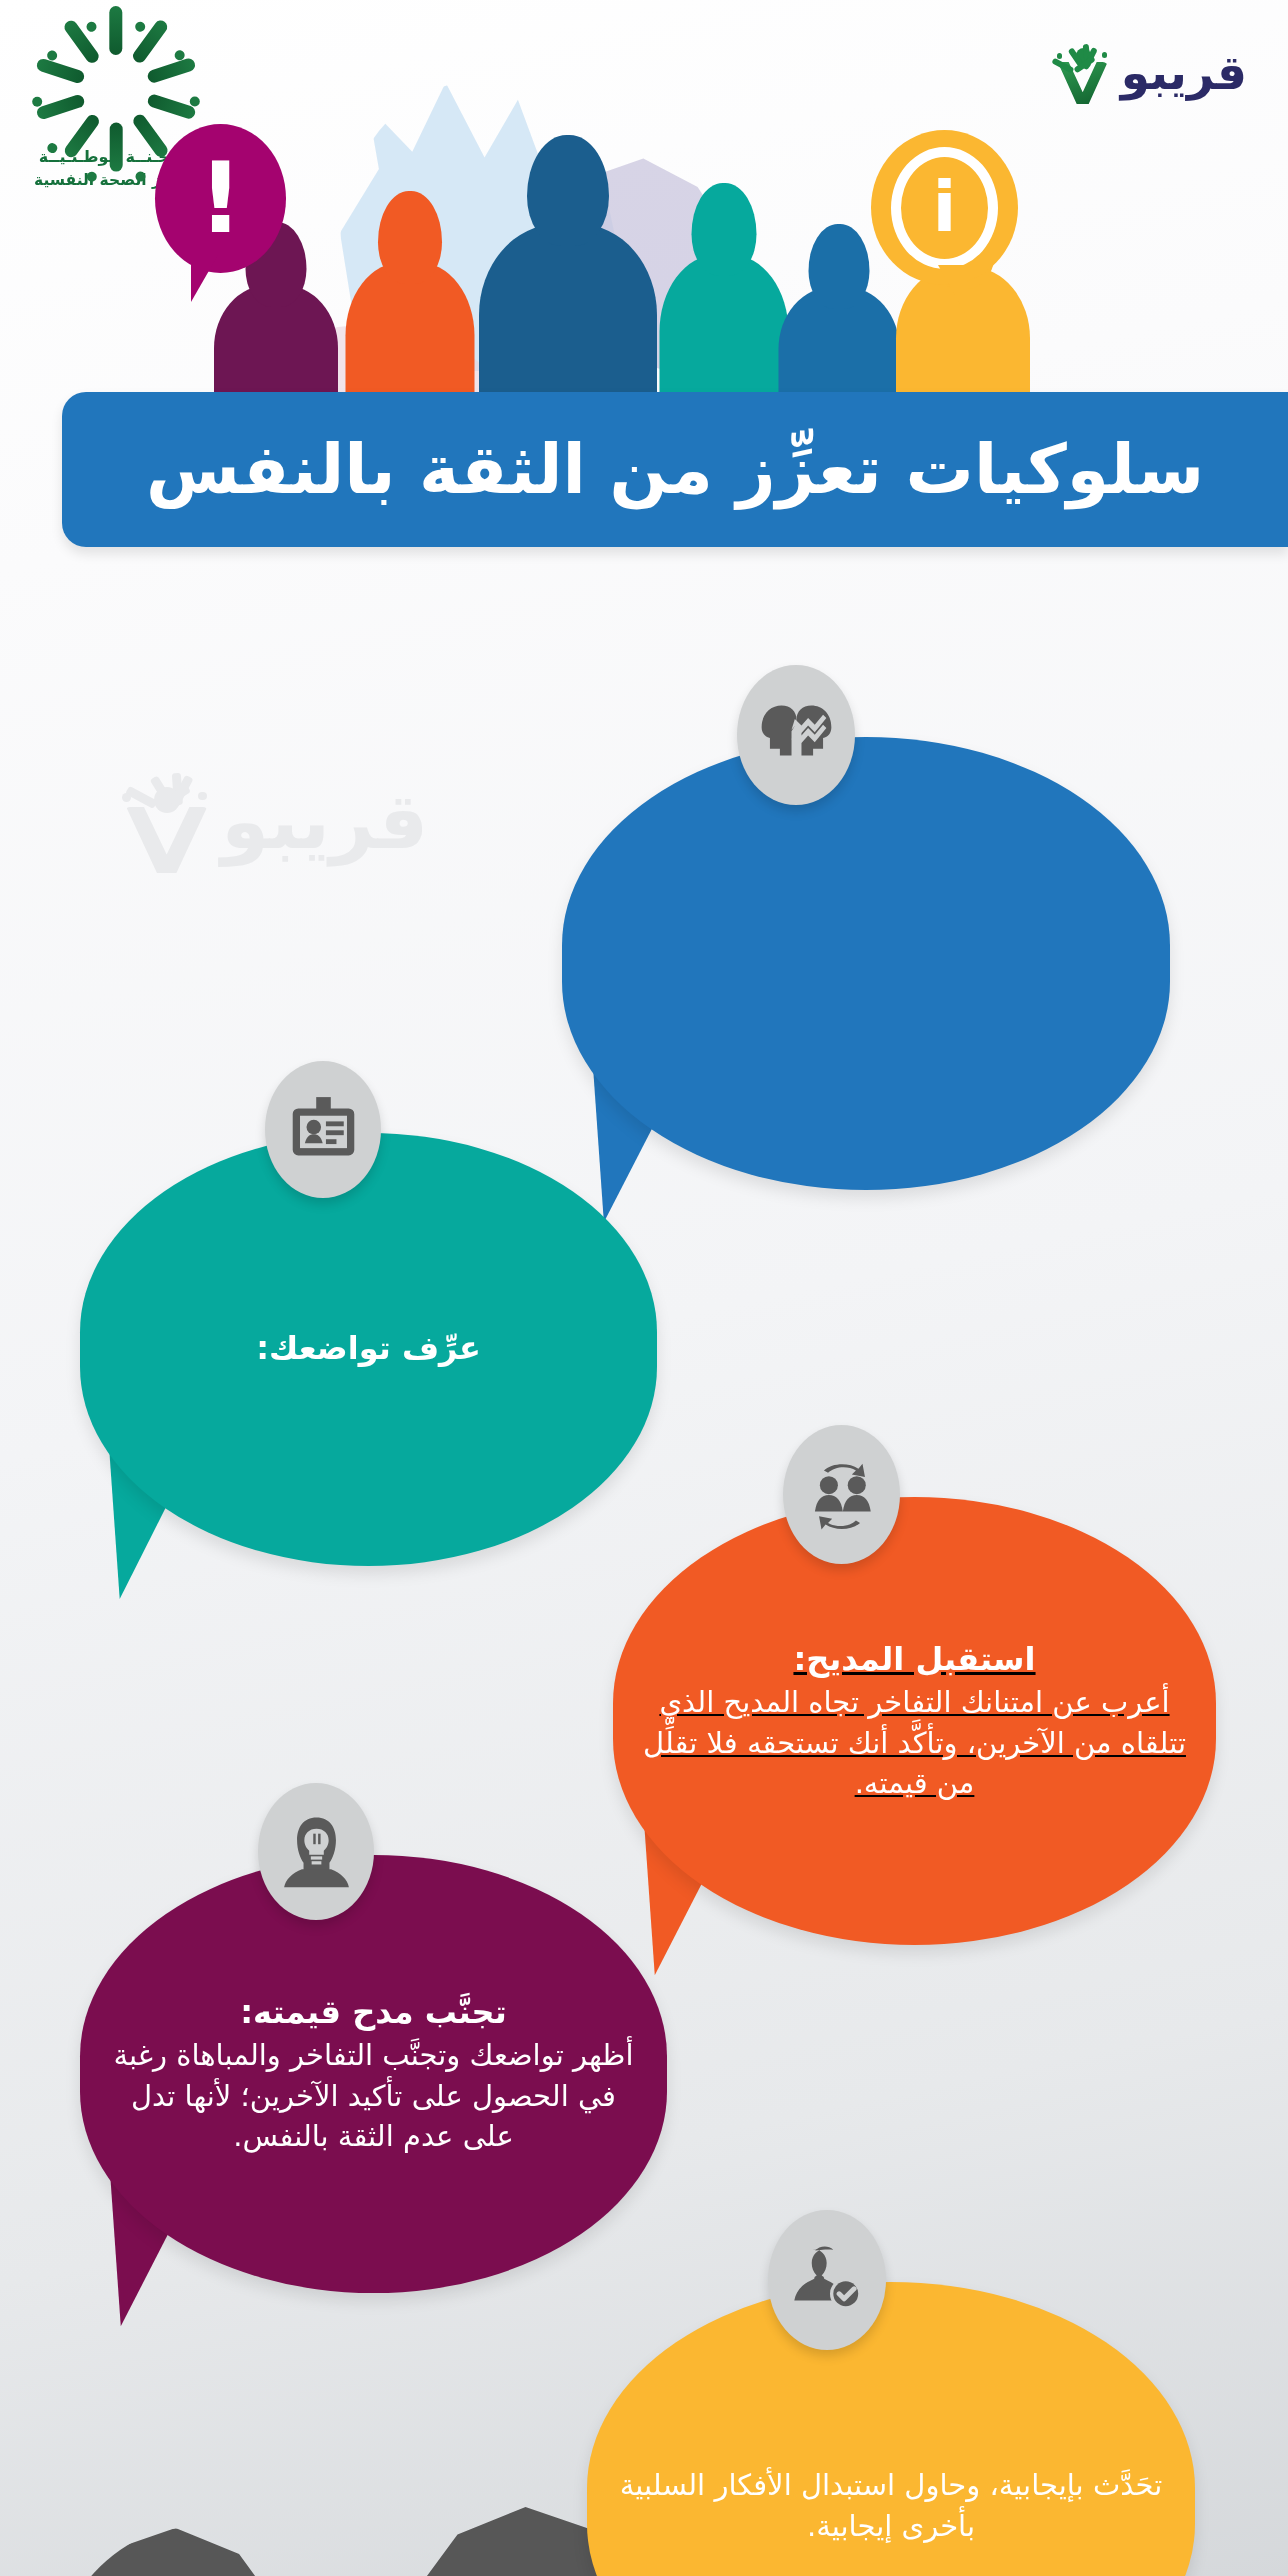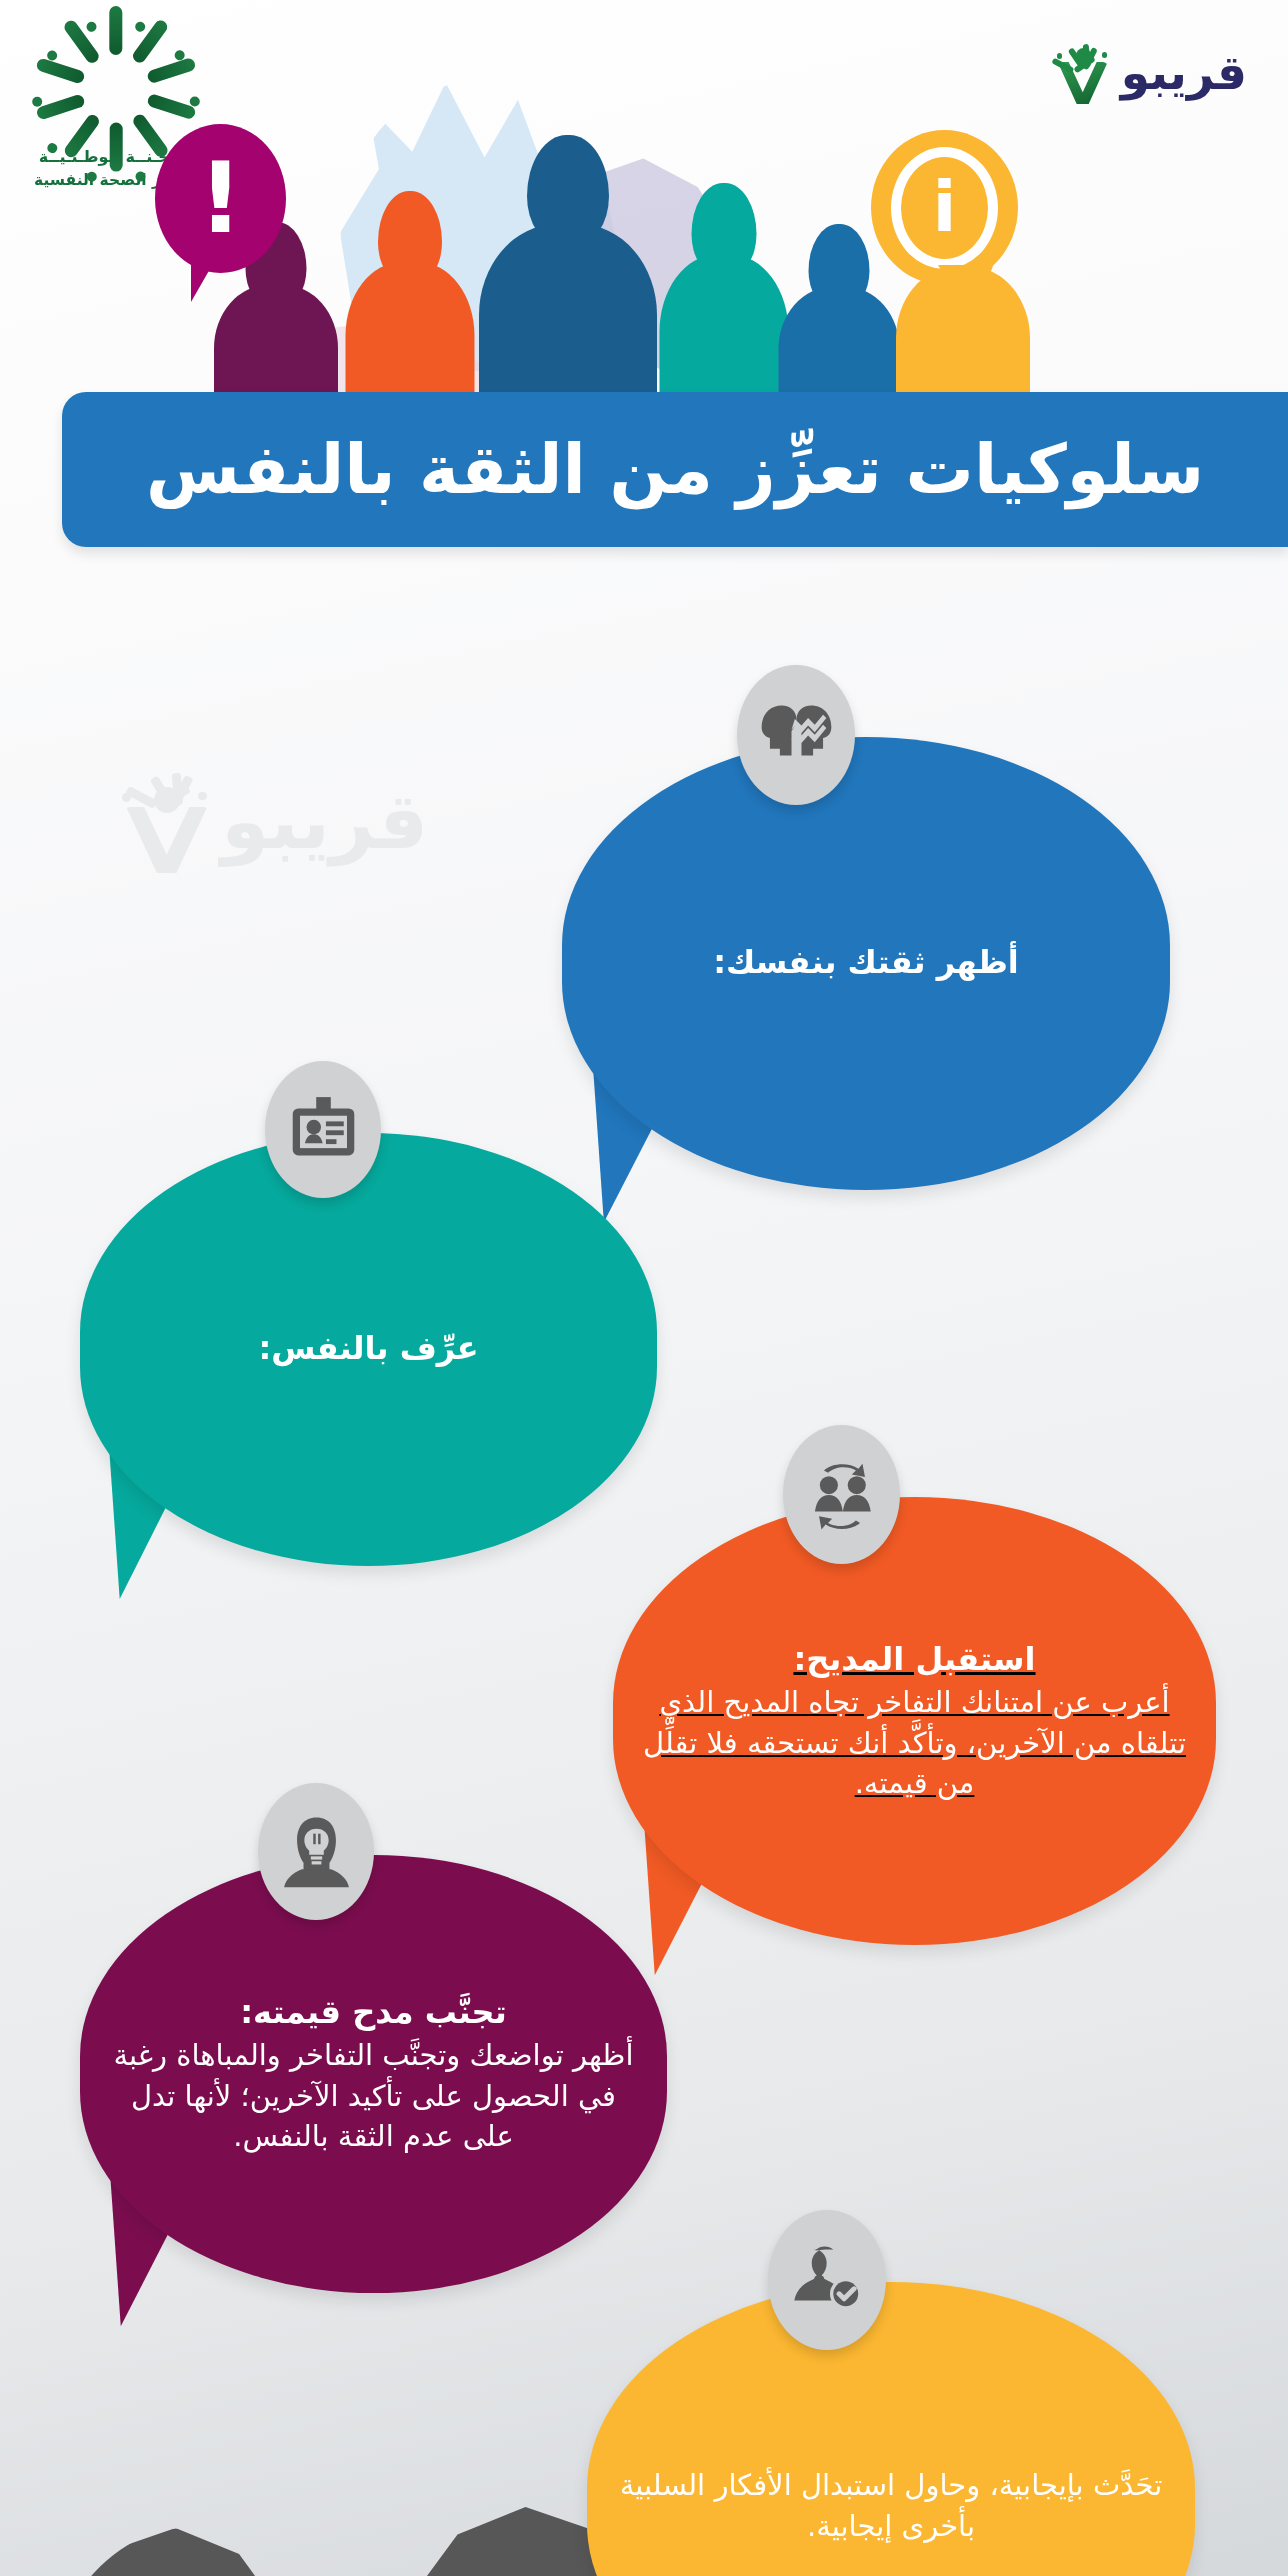--- a/index.html
+++ b/index.html
@@ -220,37 +220,36 @@
 
 <div class="banner">
   <h1>سلوكيات تعزِّز من الثقة بالنفس</h1>
 </div>
 
 <div id="cards-root">
     <div style="position: absolute; left: 598px; top: 1054px; width: 0px; height: 0px; z-index: 1; border-right: 100px solid transparent; border-left: 0px solid transparent; border-top: 165px solid rgb(33, 118, 188); transform: rotate(-4deg);"></div>
     <div class="card" style="left: 562px; top: 737px; width: 608px; height: 453px; z-index: 2;">
       <div class="balloon" style="width: 608px; height: 453px; background: rgb(33, 118, 188);">
         <div class="txt">
-          <span class="ttl">أظهر ثقتك بنفسك:</span>
         </div>
       </div>
     </div>
     <div class="badge" style="left: 737px; top: 665px; width: 118px; height: 140px;">
       <svg width="83" height="83" viewBox="0 0 100 100">
         <path fill="#5a5a5a" d="M8 40c0-16 11-26 24-26 11 0 18 7 18 17 0 3-1 6-3 9l-3 5v29H30v-8H18v-13c-6-1-10-6-10-13z"></path>
         <path fill="#5a5a5a" d="M92 40c0-16-11-26-24-26-11 0-18 7-18 17 0 3 1 6 3 9l3 5v29h14v-8h12V53c6-1 10-6 10-13z"></path>
         <path fill="#cfd1d2" d="M48 30l8 8 8-9 8 8 10-12 4 4-14 17-8-8-8 9-8-8-4 4z"></path>
         <path fill="#cfd1d2" d="M48 42l8 8 8-9 8 8 10-12 4 4-14 17-8-8-8 9-8-8-4 4z"></path>
       </svg>
     </div>
     <div style="position: absolute; left: 114px; top: 1436px; width: 0px; height: 0px; z-index: 1; border-right: 95px solid transparent; border-left: 0px solid transparent; border-top: 160px solid rgb(6, 169, 157); transform: rotate(-4deg);"></div>
     <div class="card" style="left: 80px; top: 1133px; width: 577px; height: 433px; z-index: 2;">
       <div class="balloon" style="width: 577px; height: 433px; background: rgb(6, 169, 157);">
         <div class="txt">
-          <span class="ttl">عرِّف بالنفس:</span>
+          <span class="ttl">عرِّف تواضعك:</span>
         </div>
       </div>
     </div>
     <div class="badge" style="left: 265px; top: 1061px; width: 116px; height: 137px;">
       <svg width="81" height="81" viewBox="0 0 100 100">
         <rect x="41" y="10" width="18" height="18" fill="#5a5a5a"></rect>
         <rect x="12" y="24" width="76" height="58" rx="7" fill="#5a5a5a"></rect>
         <rect x="21" y="33" width="58" height="40" fill="#cfd1d2"></rect>
         <circle cx="38" cy="47" r="9" fill="#5a5a5a"></circle>
         <path fill="#5a5a5a" d="M27 67c2-8 6-11 11-11s9 3 11 11z"></path>

